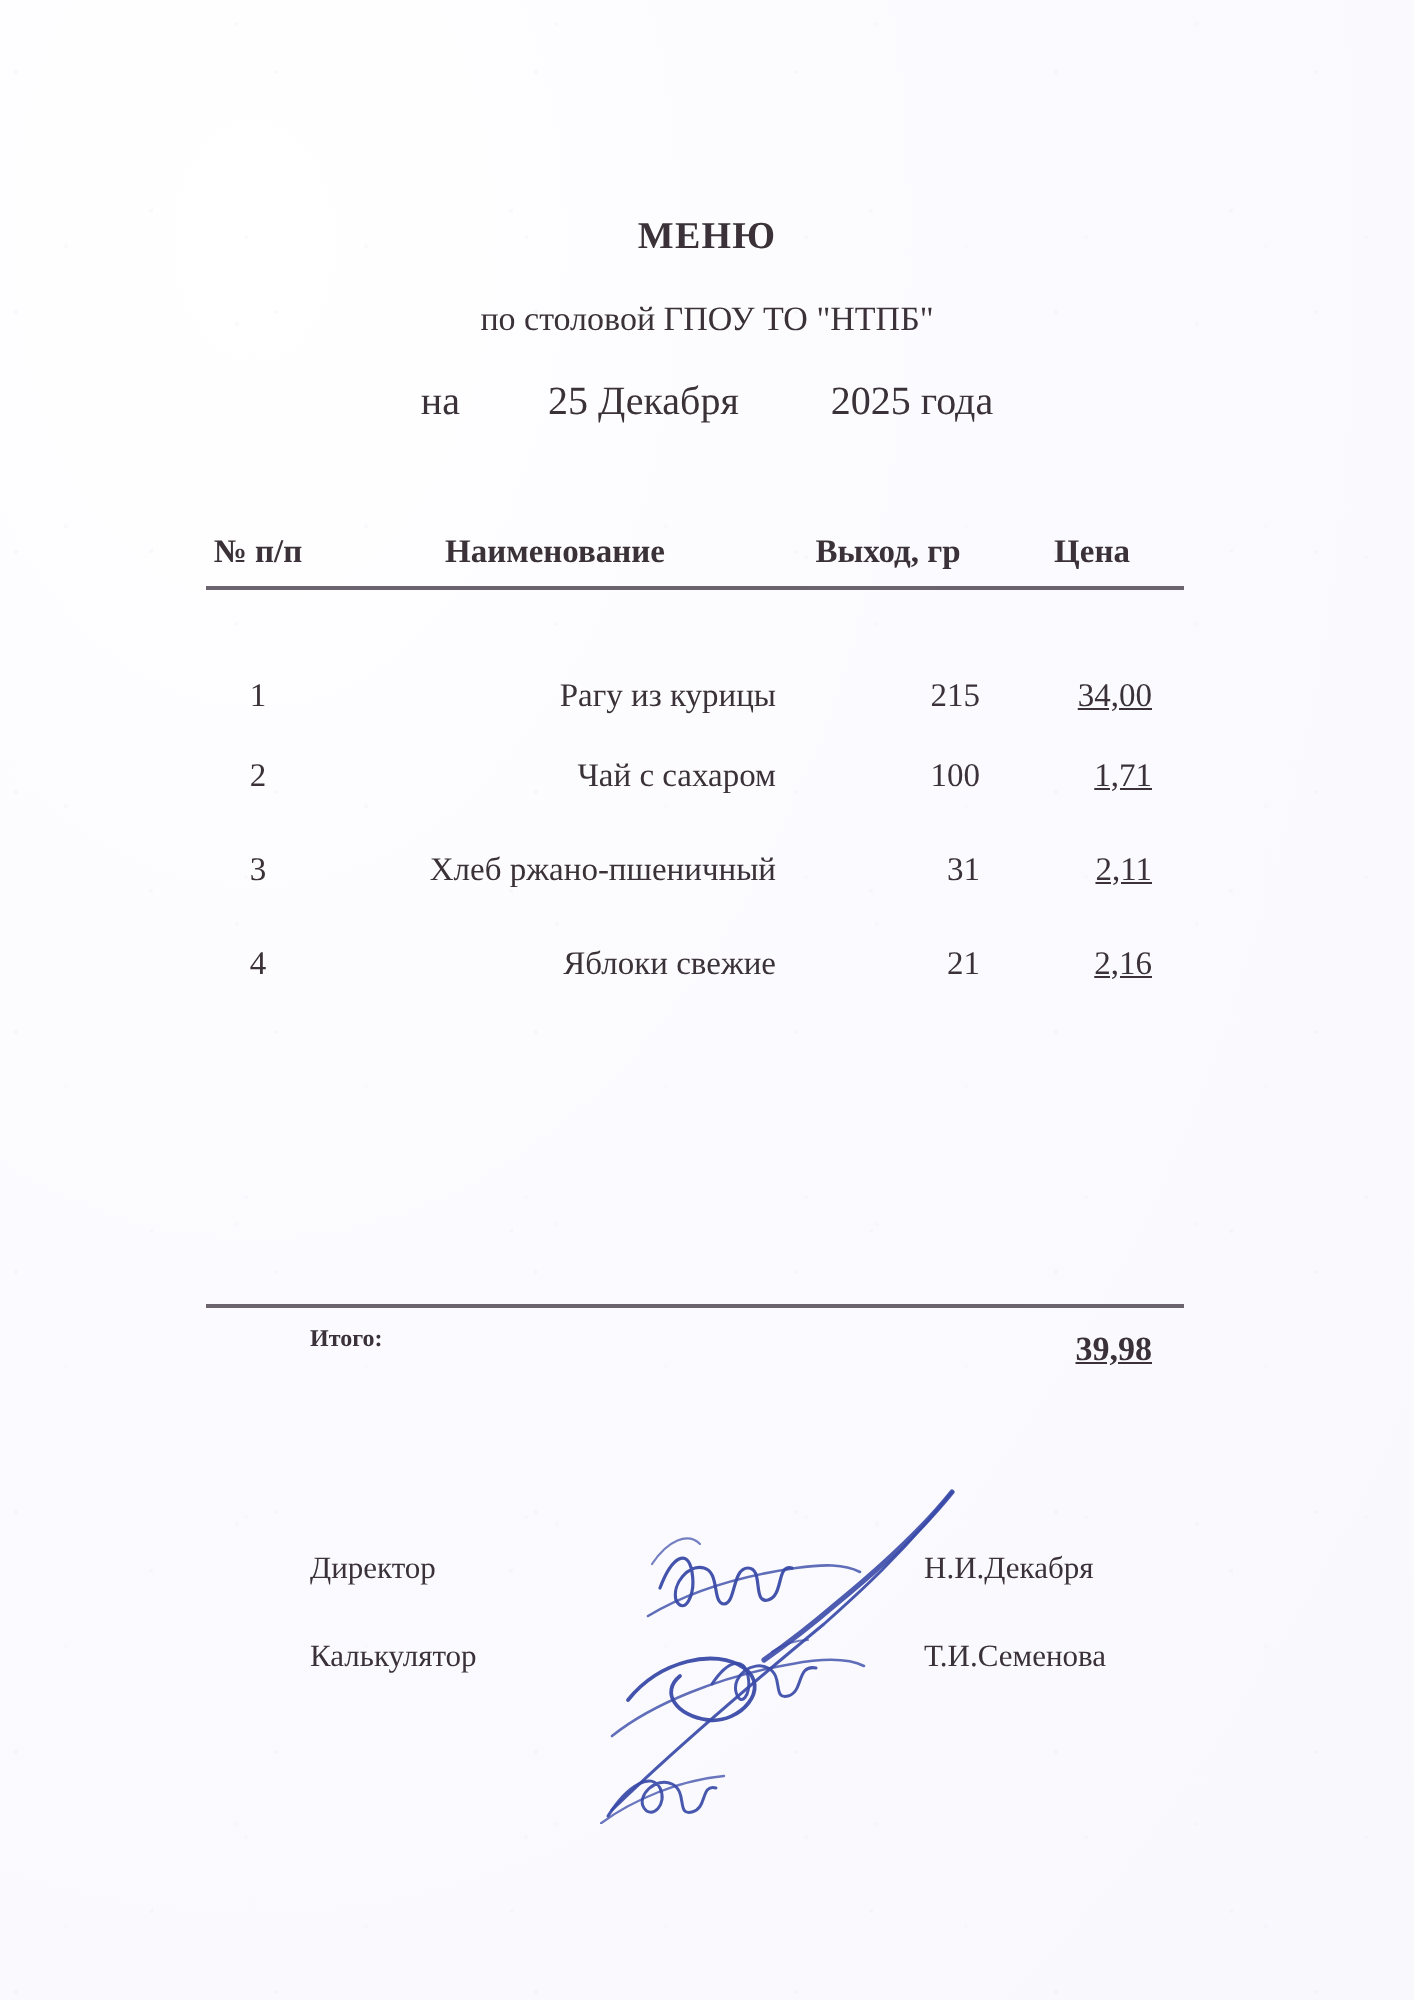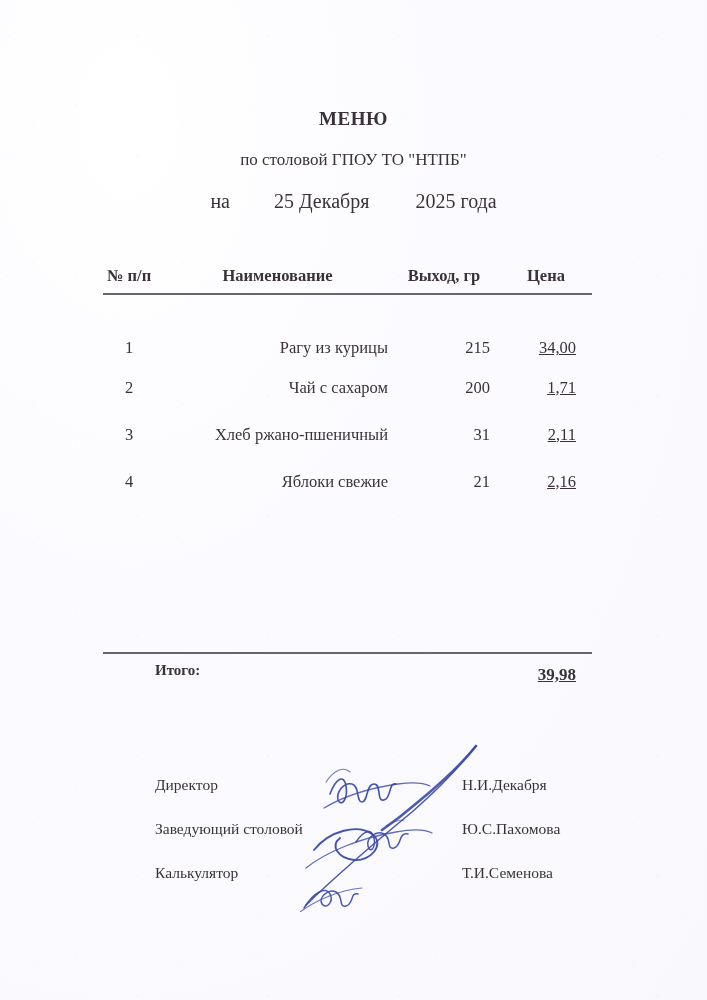--- a/index.html
+++ b/index.html
@@ -109,21 +109,21 @@
     top: 652px;
     left: 103px;
     width: 489px;
     height: 2px;
     background: #6b646f;
   }
   .total-label {
     position: absolute;
     top: 662px;
     left: 155px;
-    font-size: 15px;
+    font-size: 12px;
     font-weight: bold;
   }
   .total-value {
     position: absolute;
     top: 665px;
     left: 462px;
     width: 114px;
     text-align: right;
     font-size: 17px;
     font-weight: bold;
@@ -179,21 +179,21 @@
       <tbody>
           <tr>
             <td class="td-num">1</td>
             <td class="td-name">Рагу из курицы</td>
             <td class="td-out">215</td>
             <td class="td-price">34,00</td>
           </tr>
           <tr>
             <td class="td-num">2</td>
             <td class="td-name">Чай с сахаром</td>
-            <td class="td-out">200</td>
+            <td class="td-out">100</td>
             <td class="td-price">1,71</td>
           </tr>
           <tr>
             <td class="td-num">3</td>
             <td class="td-name">Хлеб ржано-пшеничный</td>
             <td class="td-out">31</td>
             <td class="td-price">2,11</td>
           </tr>
           <tr>
             <td class="td-num">4</td>
@@ -208,24 +208,20 @@
   <div class="total-rule"></div>
   <div class="total-label">Итого:</div>
   <div class="total-value">39,98</div>
 
   <div class="sign-block">
       <div class="sign-row">
         <span class="sign-role">Директор</span>
         <span class="sign-name">Н.И.Декабря</span>
       </div>
       <div class="sign-row">
-        <span class="sign-role">Заведующий столовой</span>
-        <span class="sign-name">Ю.С.Пахомова</span>
-      </div>
-      <div class="sign-row">
         <span class="sign-role">Калькулятор</span>
         <span class="sign-name">Т.И.Семенова</span>
       </div>
     </div>
 
   <svg class="signature-ink" viewBox="0 0 215 190" aria-hidden="true">
     <g fill="none" stroke="#3a4aa8" stroke-linecap="round" stroke-linejoin="round">
 
       <path d="M6 183 C 40 150, 78 118, 112 90 C 130 74, 150 56, 176 24" stroke-width="1.5" opacity=".92"></path>
       <path d="M176 24 C 160 44, 140 62, 118 80 C 104 92, 92 101, 82 108" stroke-width="2.6" opacity=".9"></path>

